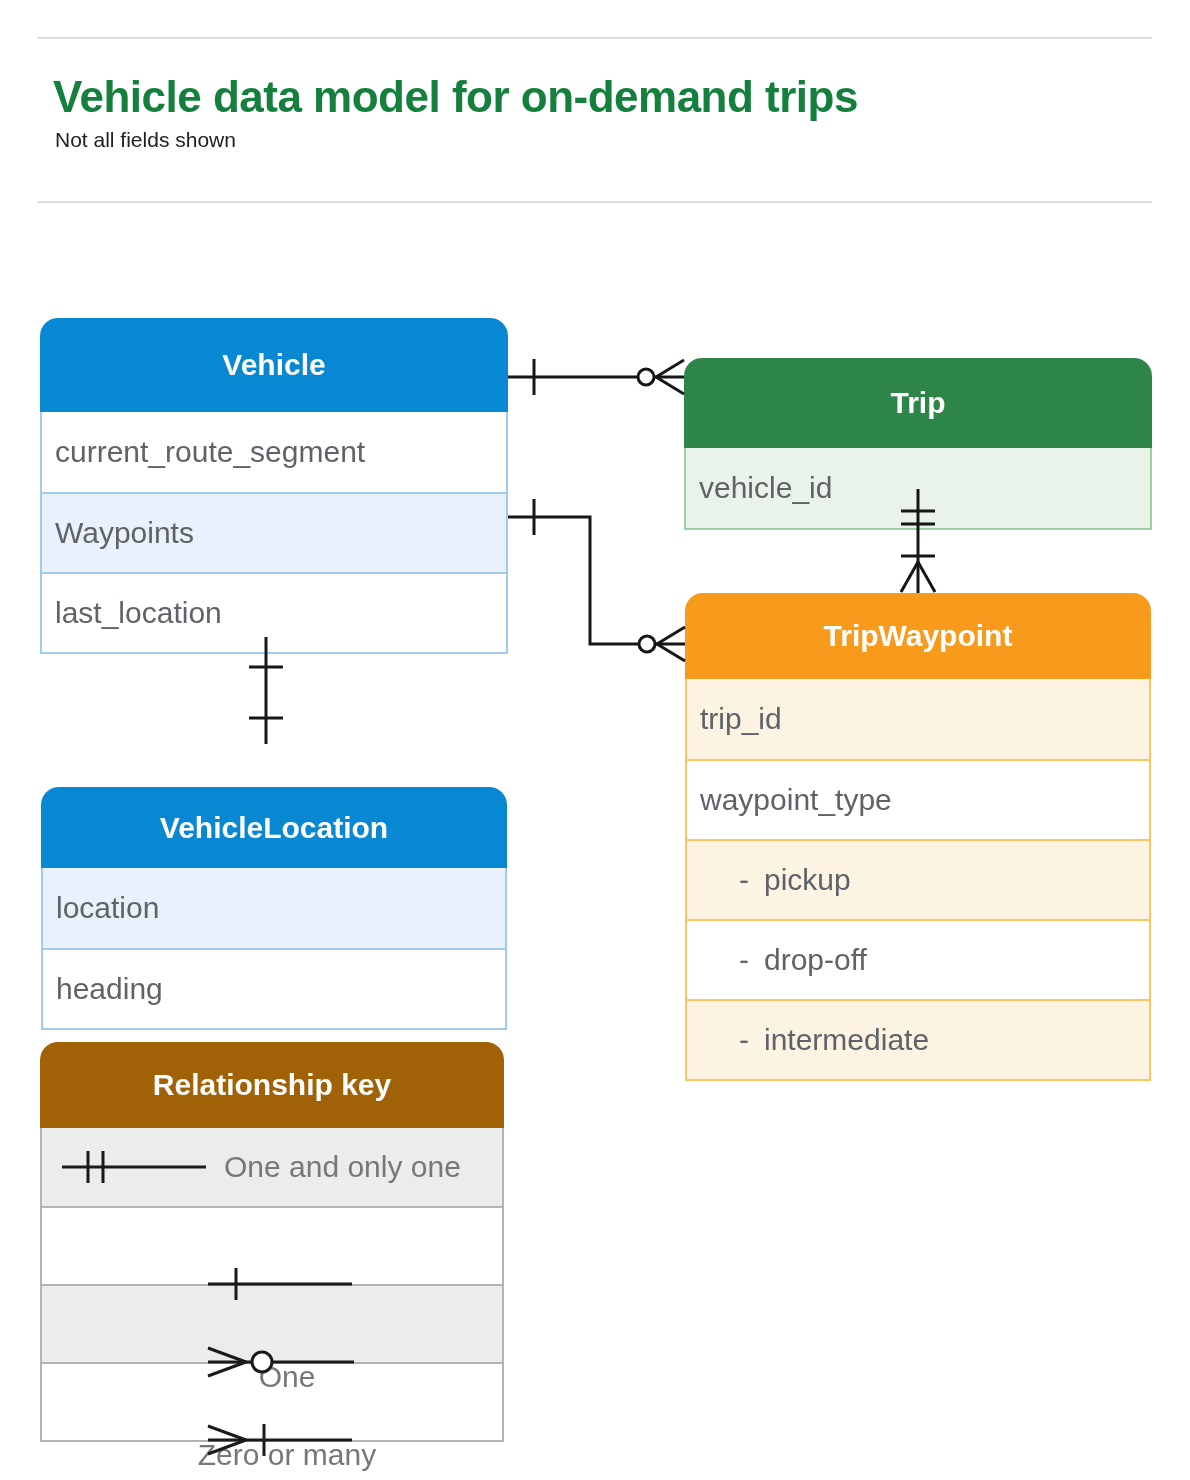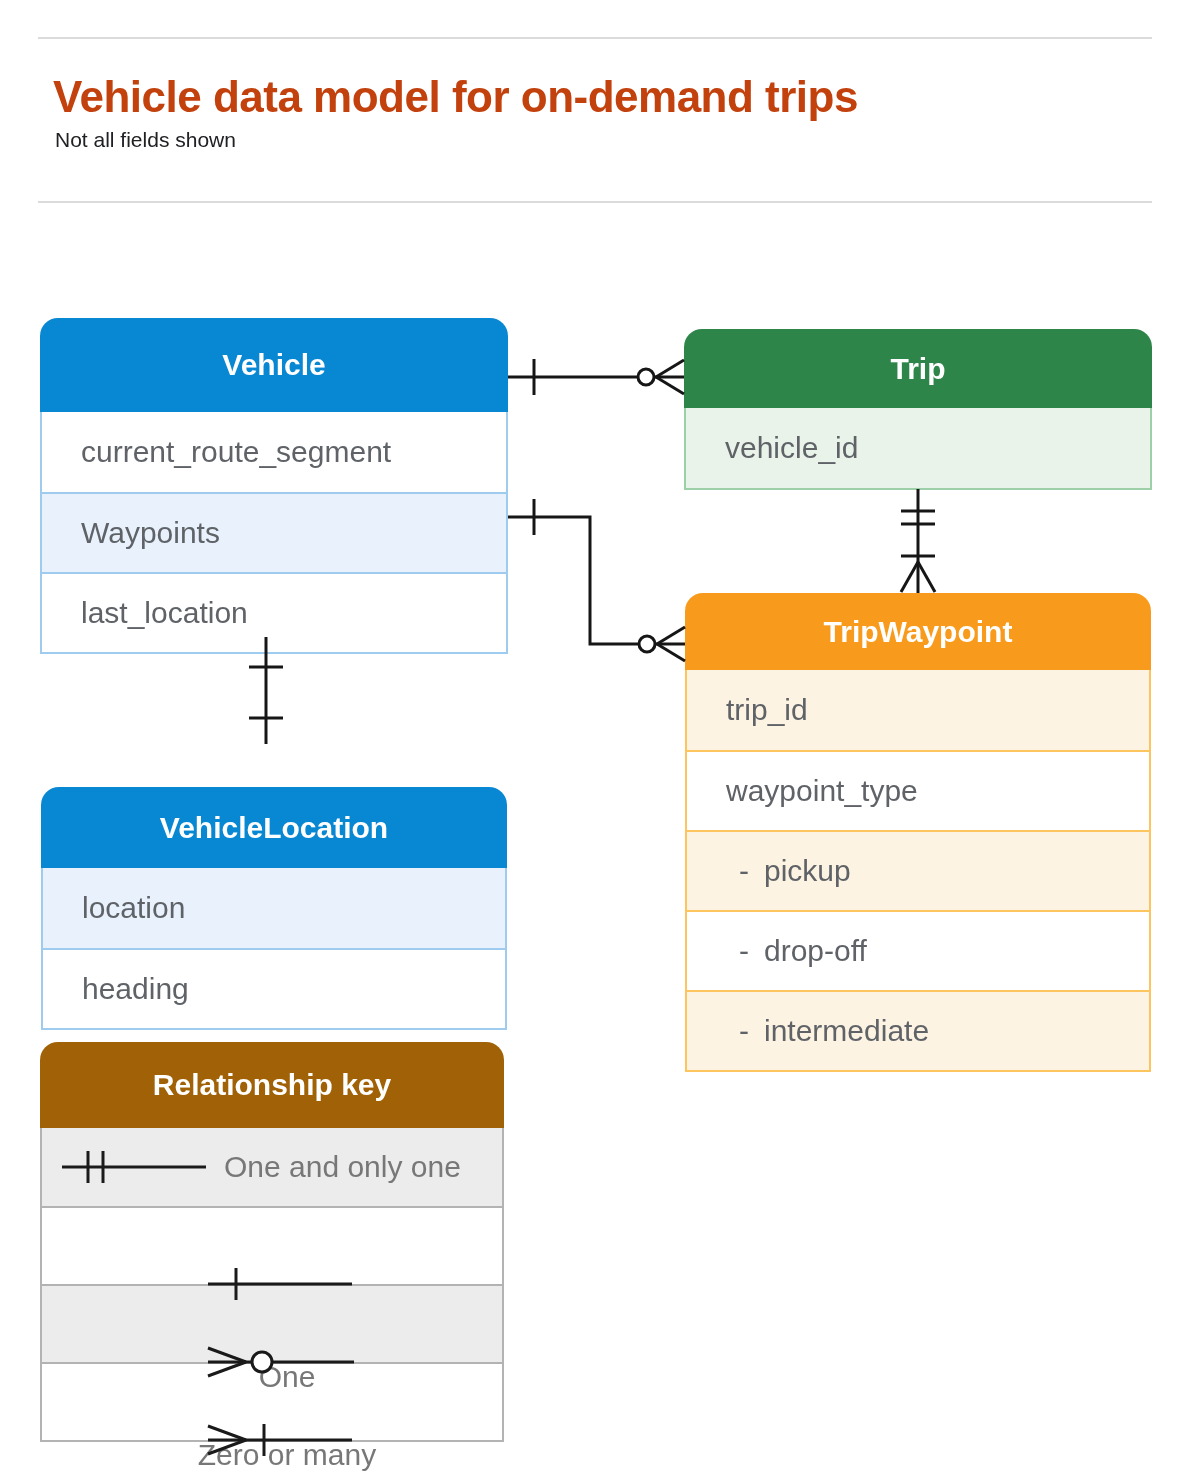--- a/index.html
+++ b/index.html
@@ -18,21 +18,21 @@
     width: 1114px;
     height: 2px;
     background: #dbdbdb;
   }
   #page-title {
     position: absolute;
     left: 53px;
     top: 72px;
     font-size: 44px;
     font-weight: bold;
-    color: #c2410c;
+    color: #15803d;
     letter-spacing: -0.5px;
   }
   #page-subtitle {
     position: absolute;
     left: 55px;
     top: 128px;
     font-size: 21px;
     color: #202124;
   }
 
@@ -45,21 +45,21 @@
     border-radius: 18px 18px 0 0;
     color: #ffffff;
     font-size: 30px;
     font-weight: bold;
   }
   .ebody { background: #ffffff; border-style: solid; border-width: 0 2px 2px 2px; }
   .erow {
     display: flex;
     align-items: center;
     height: 80px;
-    padding-left: 39px;
+    padding-left: 13px;
     font-size: 30px;
     color: #5f6368;
     background: #ffffff;
   }
   .erow.indent { padding-left: 52px; }
   .erow .dash { margin-right: 15px; }
 
   
   .t-blue .ehead { background: #0887d2; }
   .t-blue .ebody { border-color: #9fccee; }
@@ -83,23 +83,23 @@
   .t-gray .ebody { border-color: #b3b3b3; }
   .t-gray .erow + .erow { border-top: 2px solid #b3b3b3; flex-direction: column; }
   .t-gray .erow:nth-child(odd) { background: #ececec; }
   .t-gray .erow { height: 78px; padding-left: 16px; color: #777777; }
   .key-symbol { width: 152px; flex: 0 0 152px; }
   .key-label { margin-left: 14px; }
 
   #vehicle-table        { left: 40px;  top: 318px;  width: 468px; }
   #vehicle-table .ehead { height: 94px; }
   #trip-table           { left: 684px; top: 329px;  width: 468px; }
-  #trip-table .ehead    { height: 79px; }
+  #trip-table .ehead    { height: 90px; margin-top: 29px; }
   #tripwaypoint-table   { left: 685px; top: 593px;  width: 466px; }
-  #tripwaypoint-table .ehead { height: 77px; }
+  #tripwaypoint-table .ehead { height: 86px; }
   #vehiclelocation-table{ left: 41px;  top: 744px;  width: 466px; }
   #vehiclelocation-table .ehead { height: 81px; margin-top: 43px; }
   #key-table            { left: 40px;  top: 1042px; width: 464px; }
   #key-table .ehead     { height: 86px; }
 
   #relationship-lines {
     position: absolute;
     left: 0; top: 0;
     width: 1190px; height: 1480px;
     pointer-events: none;

